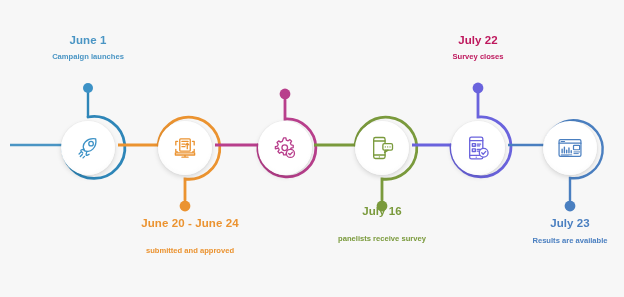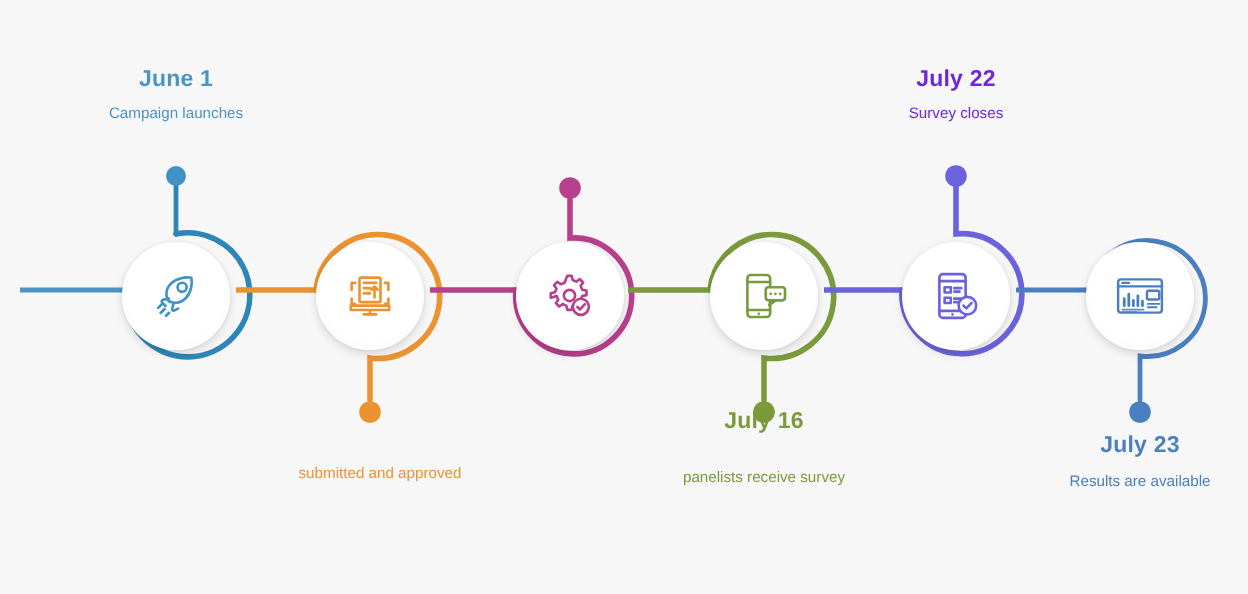--- a/index.html
+++ b/index.html
@@ -28,21 +28,21 @@
   }
   .node .ico{display:block;width:28px;height:28px;}
 
   
   .lbl{position:absolute;text-align:center;z-index:5;}
   .lbl .date{
     font-size:11.5px;font-weight:bold;letter-spacing:.1px;
     line-height:14px;margin:0;white-space:nowrap;
   }
   .lbl .desc{
-    font-size:7.6px;line-height:10.2px;margin:5px 0 0 0;font-weight:normal;
+    font-size:7.6px;line-height:10.2px;margin:5px 0 0 0;font-weight:bold;
   }
   .lbl.below .date{margin-bottom:0;}
   .lbl.below .desc{margin-top:6px;}
 </style>
 </head>
 <body>
 
 <div id="stage">
 
   <svg id="wire" viewBox="0 0 624 297">
@@ -147,36 +147,37 @@
       </g>
     </svg>
   </div>
 
   <div class="lbl" style="left:28px;top:33px;width:120px;color:#4a95c4;">
     <p class="date">June 1</p>
     <p class="desc">Campaign launches</p>
   </div>
 
   <div class="lbl below" style="left:115px;top:216px;width:150px;color:#eb9330;">
+    <p class="date">June 20 - June 24</p>
     <p class="desc">
       <br>
       <span>submitted and approved</span>
     </p>
   </div>
 
 
   <div class="lbl below" style="left:312px;top:204px;width:140px;color:#7a9a3c;">
     <p class="date">July 16</p>
     <p class="desc">
       <br>
       <span>panelists receive survey</span>
     </p>
   </div>
 
-  <div class="lbl" style="left:418px;top:33px;width:120px;color:#6d28d9;">
+  <div class="lbl" style="left:418px;top:33px;width:120px;color:#be185d;">
     <p class="date">July 22</p>
     <p class="desc">Survey closes</p>
   </div>
 
   <div class="lbl below" style="left:508px;top:216px;width:124px;color:#4a7fc0;">
     <p class="date">July 23</p>
     <p class="desc">Results are available</p>
   </div>
 
 </div>

